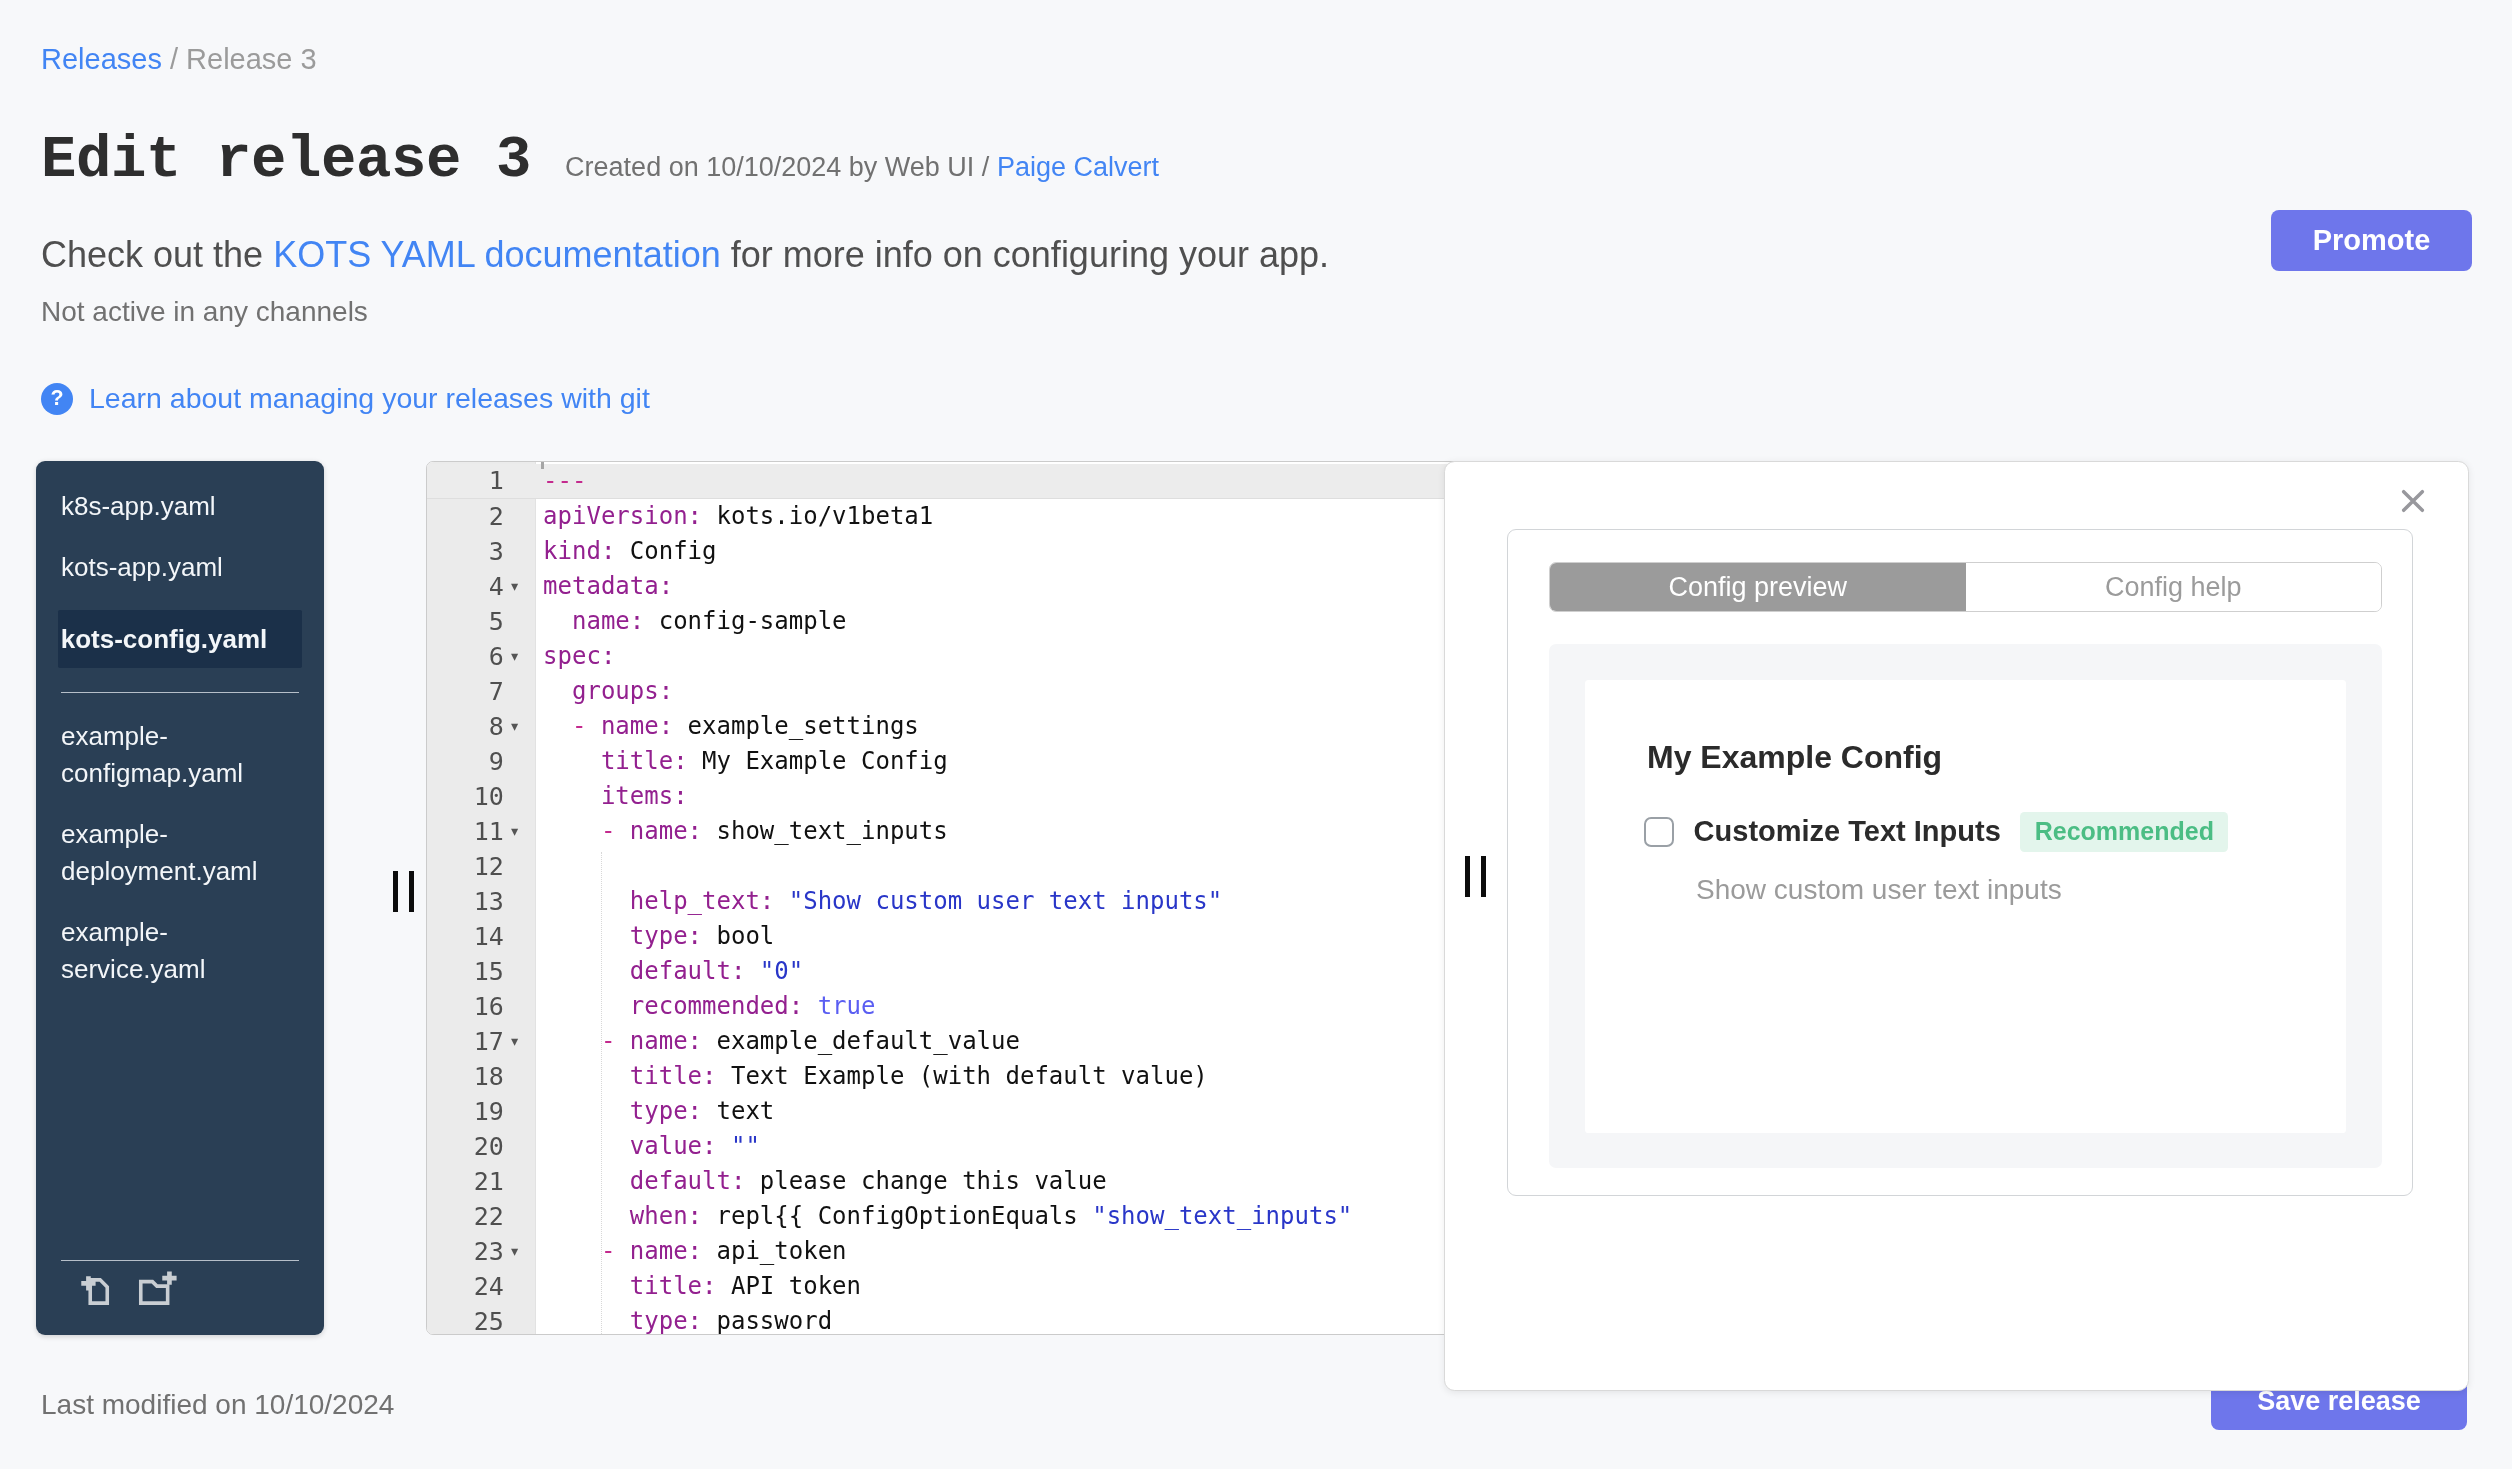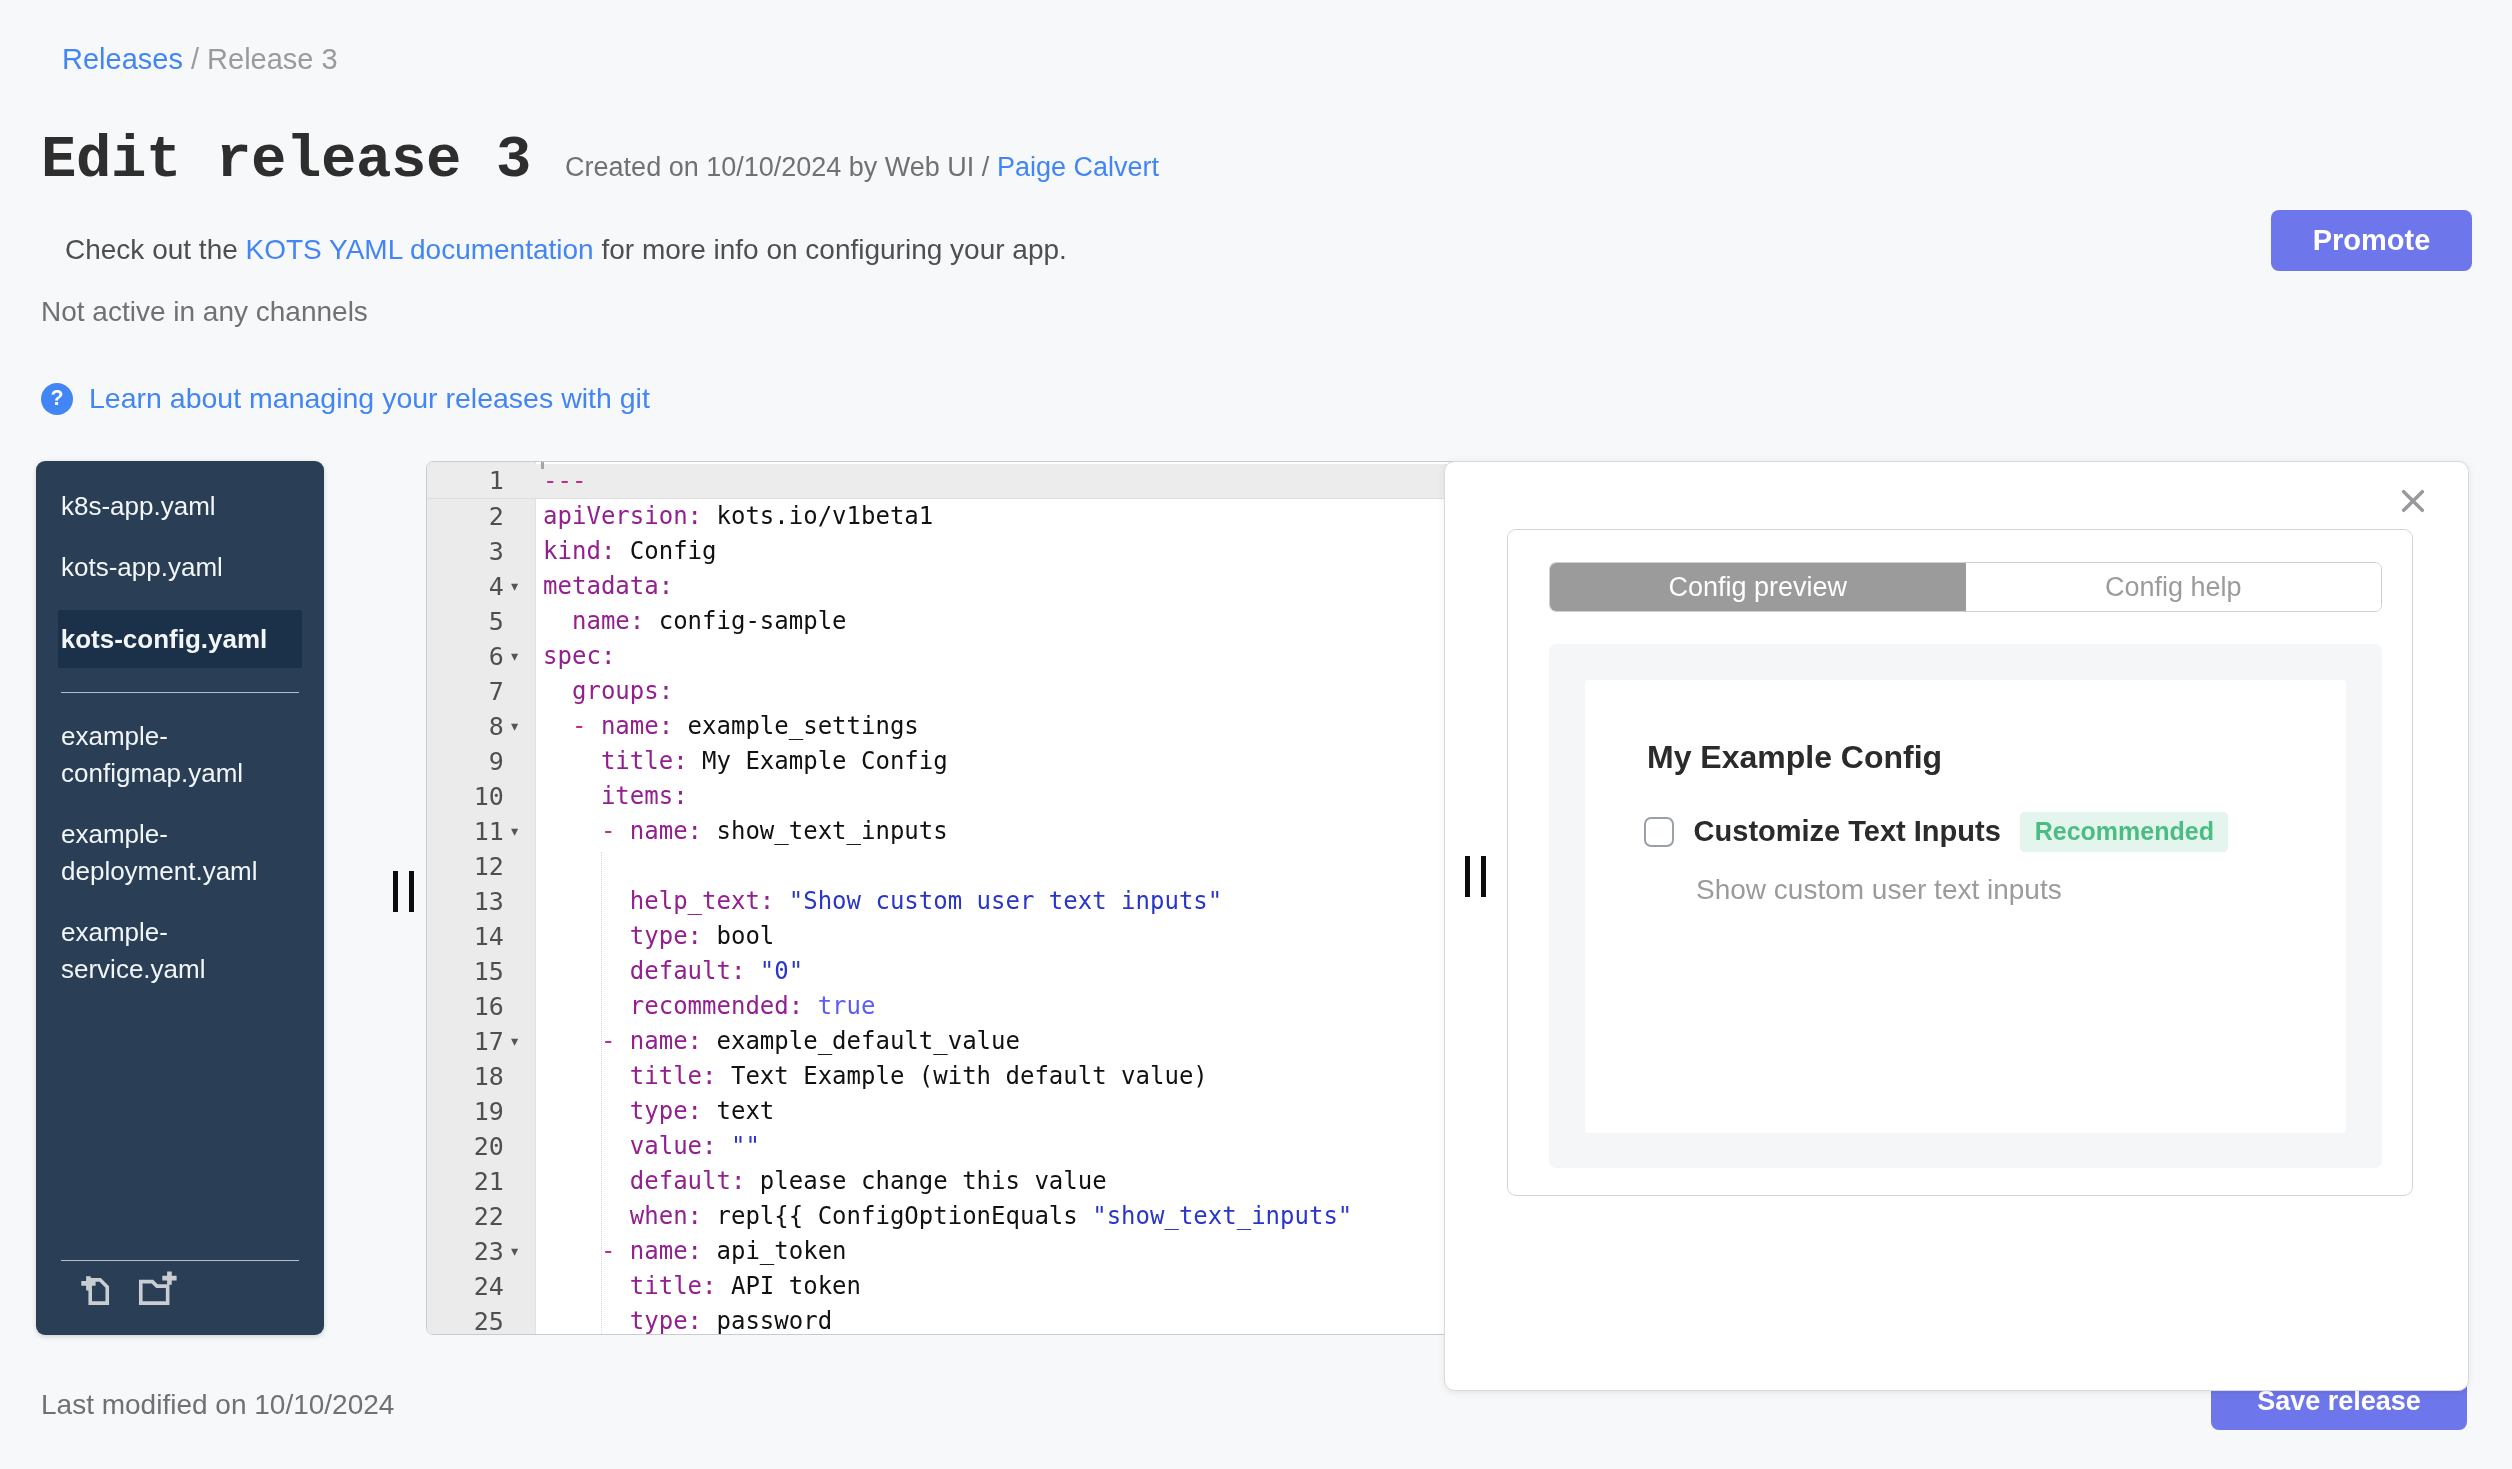--- a/index.html
+++ b/index.html
@@ -7,30 +7,30 @@
   body {
     font-family:"Liberation Sans", sans-serif;
     background:#f7f8fa;
     position:relative;
     overflow:hidden;
     color:#323232;
   }
   a { text-decoration:none; }
 
   
-  .breadcrumb { position:absolute; left:41px; top:43px; font-size:29px;margin-left:21px; }
+  .breadcrumb { position:absolute; left:41px; top:43px; font-size:29px; }
   .breadcrumb .bc-link { color:#4285f4; cursor:pointer; }
   .breadcrumb .bc-rest { color:#9b9b9b; }
 
   .title-row { position:absolute; left:41px; top:127px; display:flex; align-items:baseline; gap:34px; }
   .page-title { font-size:59px; font-weight:700; color:#2e2e2e; letter-spacing:-0.4px;font-family:Liberation Mono, monospace; }
   .created-line { font-size:27px; color:#717171; }
   .created-line .author-link { color:#4285f4; cursor:pointer; }
 
-  .doc-line { position:absolute; left:41px; top:234px; font-size:28px; color:#4f4f4f;margin-left:24px; }
+  .doc-line { position:absolute; left:41px; top:234px; font-size:36px; color:#4f4f4f; }
   .doc-line .doc-link { color:#4285f4; cursor:pointer; }
 
   .channel-status { position:absolute; left:41px; top:296px; font-size:28px; color:#717171; }
 
   .promote-btn {
     position:absolute; left:2271px; top:210px; width:201px; height:61px;
     background:#6e76eb; border:none; border-radius:8px; color:#fff;
     font-size:29px; font-weight:700; font-family:inherit; cursor:pointer;
     display:flex; align-items:center; justify-content:center;
   }

